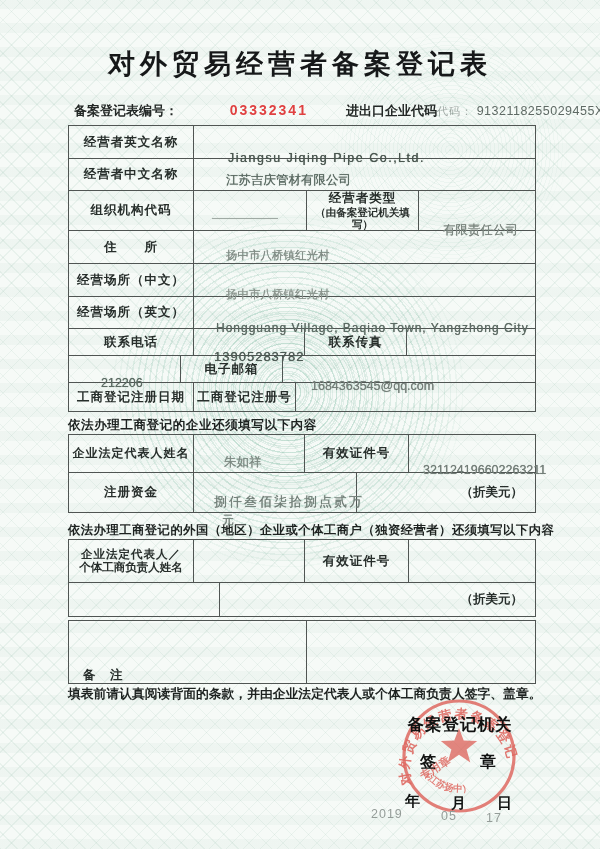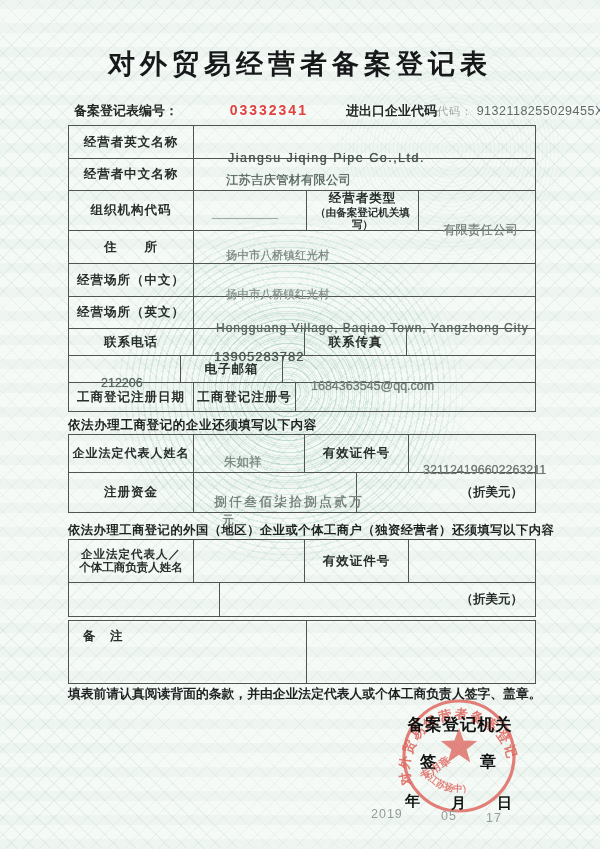--- a/index.html
+++ b/index.html
@@ -29,21 +29,21 @@
   .trow{display:flex; box-sizing:border-box;}
   .trow + .trow{border-top:1px solid #505553;}
   .cell{box-sizing:border-box; position:relative; display:flex; align-items:center; justify-content:center;}
   .cell + .cell{border-left:1px solid #505553;}
   .lbl{font-weight:bold; font-size:12.5px; color:#272e2b; letter-spacing:1px; text-align:center; line-height:1.15;}
   .lbl .sub{font-size:10.5px; letter-spacing:0; display:block; font-weight:bold;}
   .usd{justify-content:flex-end; padding-right:12px; font-weight:bold; font-size:12.5px; color:#272e2b;}
   .val{position:absolute; white-space:nowrap; font-size:12.5px; text-shadow:0 0 0.7px currentColor; z-index:3;}
   .sec-head{position:absolute; left:68px; font-weight:bold; font-size:12.6px; color:#1d2220; letter-spacing:0.5px; white-space:nowrap;}
   .notice{position:absolute; left:68px; top:686px; width:490px; font-weight:bold; font-size:12.8px; color:#1d2220;}
-  .remarks-lbl{align-items:flex-start; justify-content:flex-start; padding:8px 0 0 14px;}
+  .remarks-lbl{align-items:flex-end; justify-content:flex-start; padding:8px 0 0 14px;font-family:Liberation Mono, monospace;}
 
   .stamp-svg{position:absolute; left:383px; top:694px; z-index:1; opacity:0.88;}
   .authority{position:absolute; left:392px; top:714px; width:136px; text-align:center;
              font-size:16.5px; font-weight:bold; color:#101211; letter-spacing:1px; z-index:4;}
   .signseal{position:absolute; left:420px; top:752px; width:76px; display:flex; justify-content:space-between;
             font-size:16px; font-weight:bold; color:#101211; z-index:4;}
   .ymd{position:absolute; font-size:15px; font-weight:bold; color:#101211; z-index:4;}
   .dt{position:absolute; font-size:12.5px; color:#949c98; letter-spacing:1px; z-index:2;}
 </style>
 </head>

